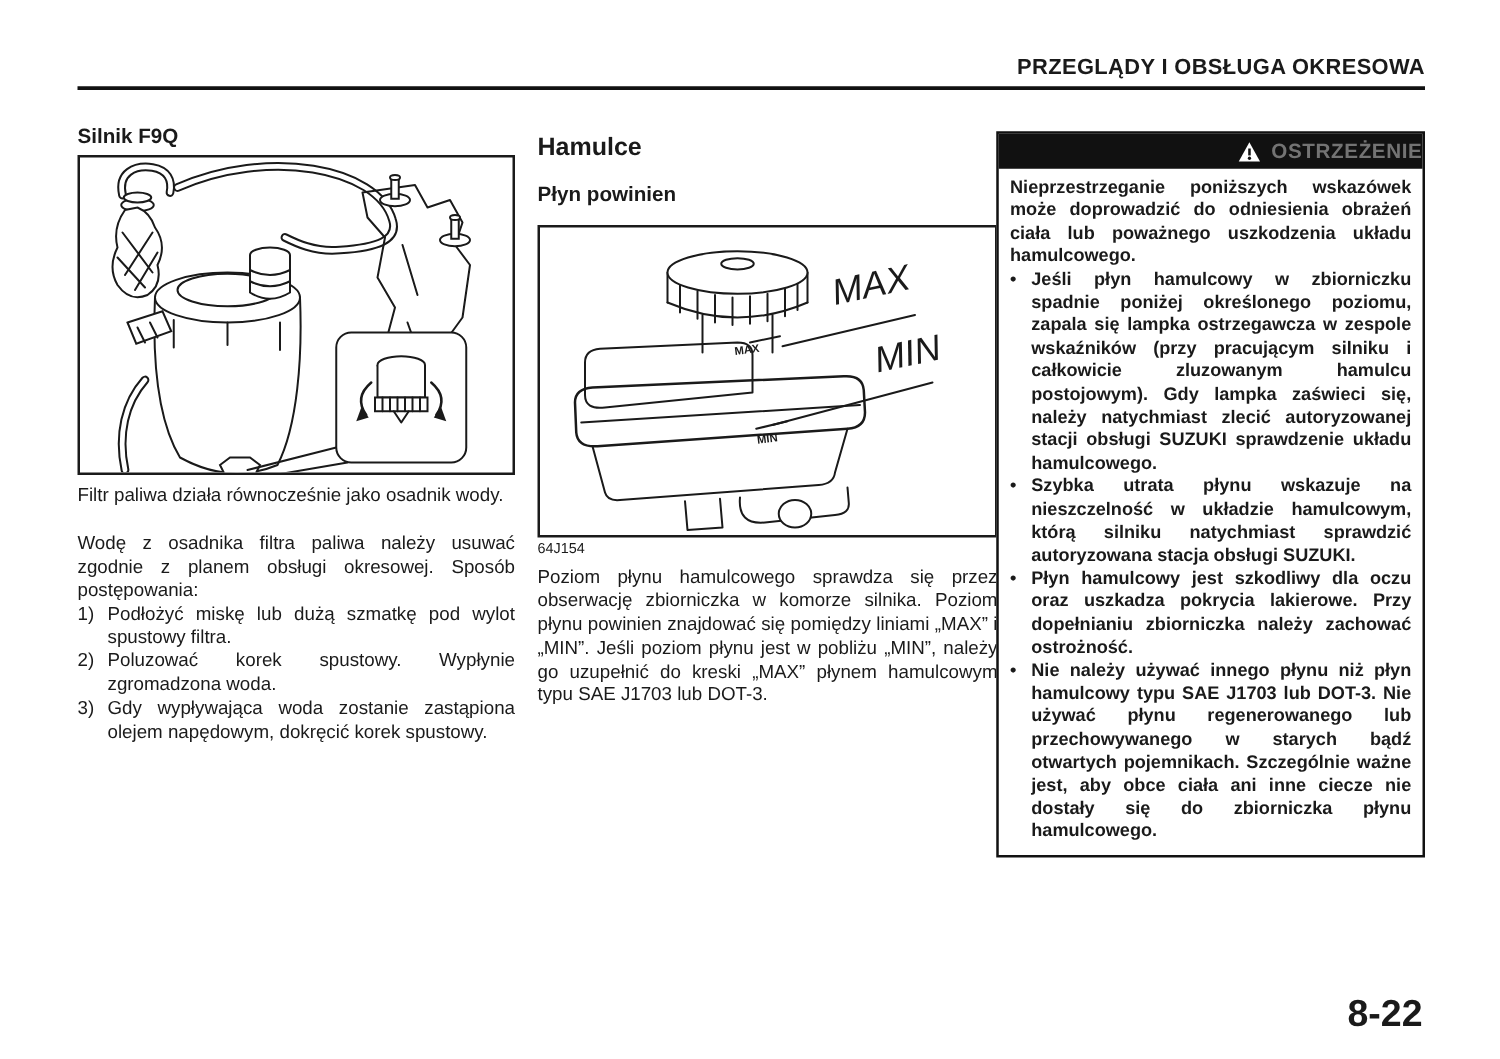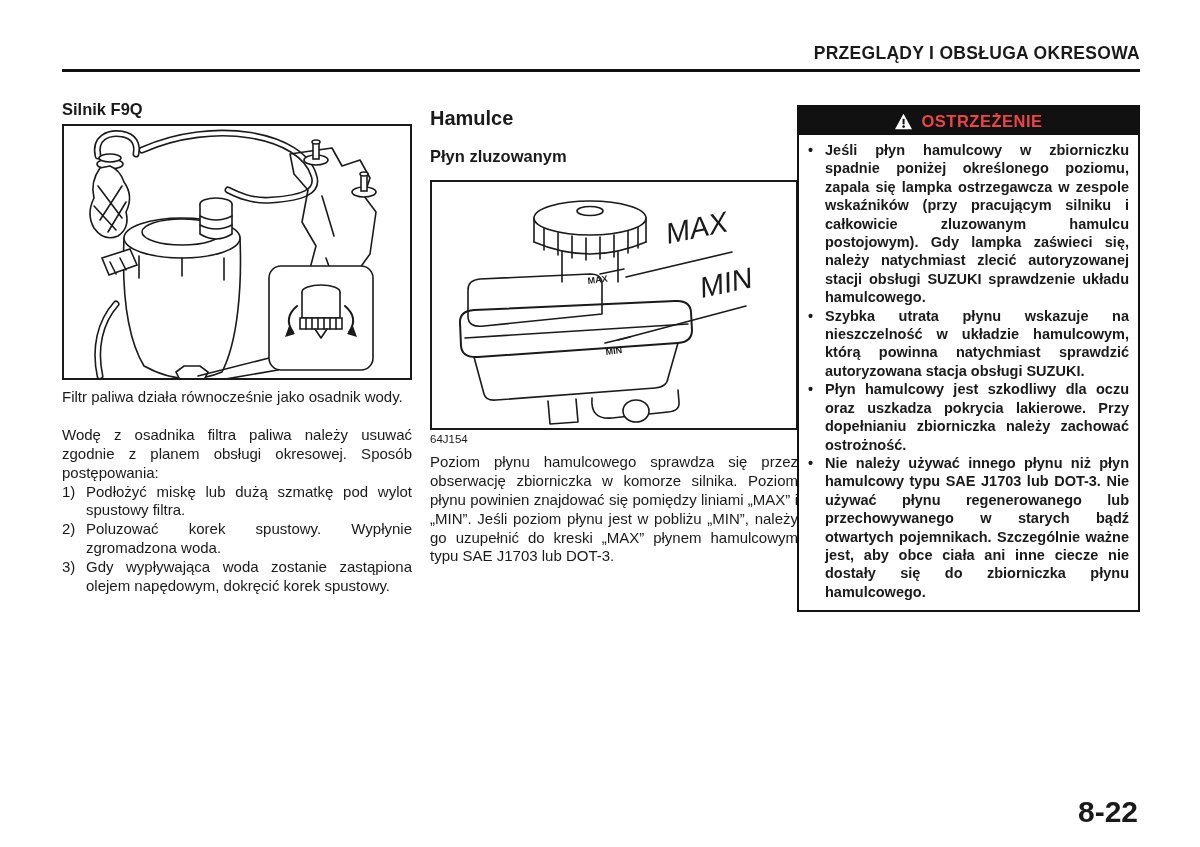--- a/index.html
+++ b/index.html
@@ -33,22 +33,22 @@
 
   .body-text { font-size:15px; line-height:1.26; text-align:justify; margin:0; }
   .mt8  { margin-top:8px; }
   .mt19 { margin-top:19px; }
   .list-item { display:flex; font-size:15px; line-height:1.26; }
   .list-num  { flex:none; width:24px; }
   .list-text { flex:1; text-align:justify; }
 
   .warn-box { border:2px solid #111; background:#fff; }
   .warn-header {
-    background:#111; color:#ef4444; height:28px;
-    display:flex; align-items:center; justify-content:center; gap:8px;
+    background:#111; color:#737373; height:28px;
+    display:flex; align-items:center; justify-content:flex-end; gap:8px;
     font-size:16.5px; font-weight:bold; letter-spacing:0.5px;
   }
   .warn-header svg { display:block; }
   .warn-body { padding:6px 9px 9px 9px; font-size:14.5px; font-weight:bold; line-height:1.27; }
   .warn-intro { text-align:justify; margin:0; }
   .warn-bullet { display:flex; }
   .bullet-char { flex:none; width:17px; }
   .bullet-text { flex:1; text-align:justify; }
 
   .page-number {
@@ -144,21 +144,21 @@
       <span class="list-text">Poluzować korek spustowy. Wypłynie zgromadzona woda.</span>
     </div>
     <div class="list-item">
       <span class="list-num">3)</span>
       <span class="list-text">Gdy wypływająca woda zostanie zastąpiona olejem napędowym, dokręcić korek spustowy.</span>
     </div>
   </div>
 
   <div class="col col-mid">
     <h1 class="h1">Hamulce</h1>
-    <div class="h2">Płyn zluzowanym</div>
+    <div class="h2">Płyn powinien</div>
 
     <div class="figure-box mid">
       <svg width="352" height="246" viewBox="0 0 336 246">
 
         <path class="ln" d="M94,36 V60 M206,36 V60"></path>
         <path class="ln" d="M94,60 Q150,84 206,60"></path>
         <path class="ln" d="M104,46 V68 M118,51 V73 M132,54 V76 M146,56 V78 M160,55 V77 M174,53 V75 M188,49 V71 M198,44 V66"></path>
         <ellipse class="wfill" cx="150" cy="36" rx="56" ry="17"></ellipse>
         <ellipse class="ln" cx="150" cy="29" rx="13" ry="4.5" fill="none"></ellipse>
 
@@ -195,27 +195,28 @@
     <div class="warn-box">
       <div class="warn-header">
         <svg width="19" height="17" viewBox="0 0 24 22">
           <path d="M12 1 L23 21 H1 Z" fill="#ffffff"></path>
           <rect x="10.8" y="7.5" width="2.6" height="7.2" fill="#111111"></rect>
           <circle cx="12.1" cy="17.6" r="1.7" fill="#111111"></circle>
         </svg>
         <span>OSTRZEŻENIE</span>
       </div>
       <div class="warn-body">
+        <p class="warn-intro">Nieprzestrzeganie poniższych wskazówek może doprowadzić do odniesienia obrażeń ciała lub poważnego uszkodzenia układu hamulcowego.</p>
         <div class="warn-bullet">
           <span class="bullet-char">•</span>
           <span class="bullet-text">Jeśli płyn hamulcowy w zbiorniczku spadnie poniżej określonego poziomu, zapala się lampka ostrzegawcza w zespole wskaźników (przy pracującym silniku i całkowicie zluzowanym hamulcu postojowym). Gdy lampka zaświeci się, należy natychmiast zlecić autoryzowanej stacji obsługi SUZUKI sprawdzenie układu hamulcowego.</span>
         </div>
         <div class="warn-bullet">
           <span class="bullet-char">•</span>
-          <span class="bullet-text">Szybka utrata płynu wskazuje na nieszczelność w układzie hamulcowym, którą powinna natychmiast sprawdzić autoryzowana stacja obsługi SUZUKI.</span>
+          <span class="bullet-text">Szybka utrata płynu wskazuje na nieszczelność w układzie hamulcowym, którą silniku natychmiast sprawdzić autoryzowana stacja obsługi SUZUKI.</span>
         </div>
         <div class="warn-bullet">
           <span class="bullet-char">•</span>
           <span class="bullet-text">Płyn hamulcowy jest szkodliwy dla oczu oraz uszkadza pokrycia lakierowe. Przy dopełnianiu zbiorniczka należy zachować ostrożność.</span>
         </div>
         <div class="warn-bullet">
           <span class="bullet-char">•</span>
           <span class="bullet-text">Nie należy używać innego płynu niż płyn hamulcowy typu SAE J1703 lub DOT-3. Nie używać płynu regenerowanego lub przechowywanego w starych bądź otwartych pojemnikach. Szczególnie ważne jest, aby obce ciała ani inne ciecze nie dostały się do zbiorniczka płynu hamulcowego.</span>
         </div>
       </div>

